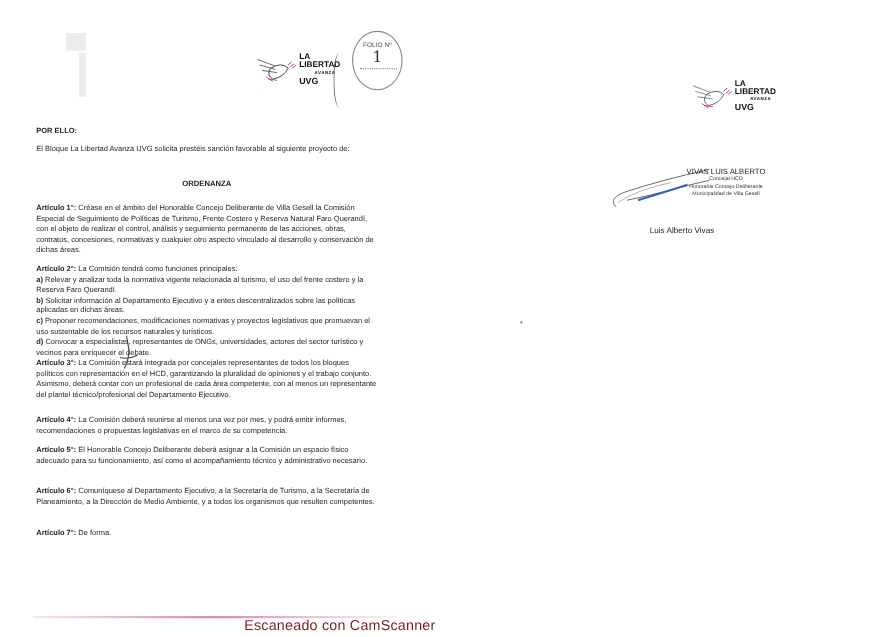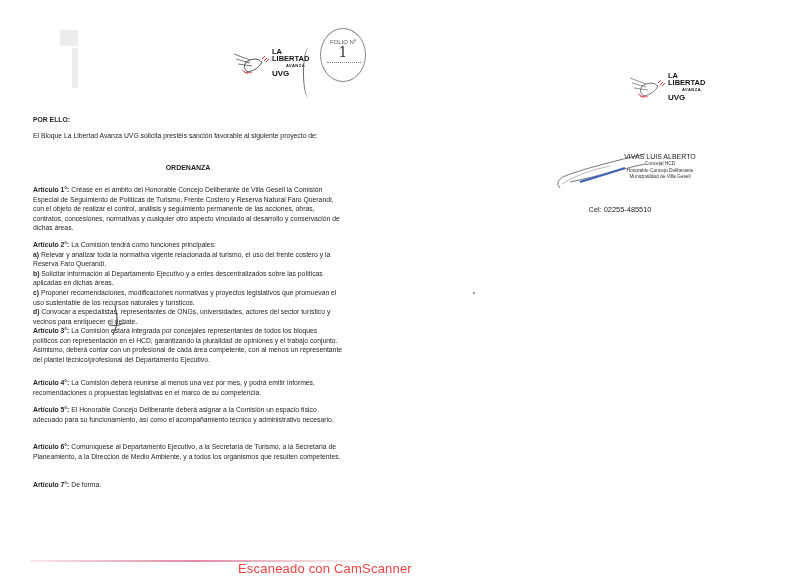--- a/index.html
+++ b/index.html
@@ -44,21 +44,21 @@
     .smudge { position: absolute; left: 30px; top: 560px; width: 330px; height: 2px; background: linear-gradient(90deg, rgba(220,140,160,0.2), rgba(200,60,100,0.6) 50%, rgba(220,140,160,0.1)); }
     .ghost-stroke { position: absolute; background: rgba(180,180,180,0.25); }
 
     .sig-block { position: absolute; left: 500px; top: 150px; width: 250px; height: 45px; }
     .sig-stamp { position: absolute; left: 115px; top: 4px; font-size: 6.2px; line-height: 6.8px; text-align: center; width: 90px; color: #333; }
     .sig-stamp .name { font-size: 7px; color: #222; }
     .sig-stamp .small { font-size: 4.8px; }
     .signer { position: absolute; left: 470px; top: 205px; width: 300px; text-align: center; font-size: 7.4px; line-height: 10.5px; color: #222; }
     .dot-mark { position: absolute; left: 473px; top: 292px; width: 2px; height: 2px; background: #777; border-radius: 50%; }
 
-    .footer { position: absolute; left: 238px; top: 561px; font-size: 13px; color: #ef4444; letter-spacing: 0.2px; }
+    .footer { position: absolute; left: 222px; top: 561px; font-size: 13px; color: #7f1d1d; letter-spacing: 0.2px; }
   </style>
 </head>
 <body>
 
 <div class="page-left">
   <div class="ghost-stroke" style="left:60px;top:30px;width:18px;height:16px;"></div>
   <div class="ghost-stroke" style="left:72px;top:48px;width:6px;height:40px;"></div>
 
   <div class="logo" style="left:232px;top:48px;">
     <svg class="bird" viewBox="0 0 40 26">
@@ -144,17 +144,17 @@
   </svg>
   <div class="sig-stamp">
     <div class="name">VIVAS LUIS ALBERTO</div>
     <div class="small">Concejal HCD</div>
     <div class="small">Honorable Concejo Deliberante</div>
     <div class="small">Municipalidad de Villa Gesell</div>
   </div>
 </div>
 
 <div class="signer">
-  <div>Cel: 02255-485510</div>
+  <div>Luis Alberto Vivas</div>
 </div>
 <div class="dot-mark"></div>
 
 <div class="footer">Escaneado con CamScanner</div>
 
 </body></html>

